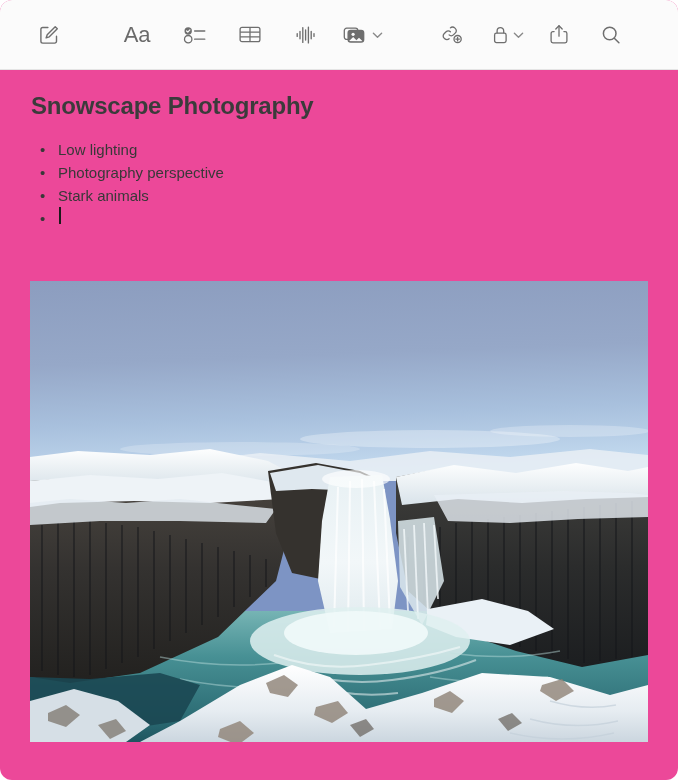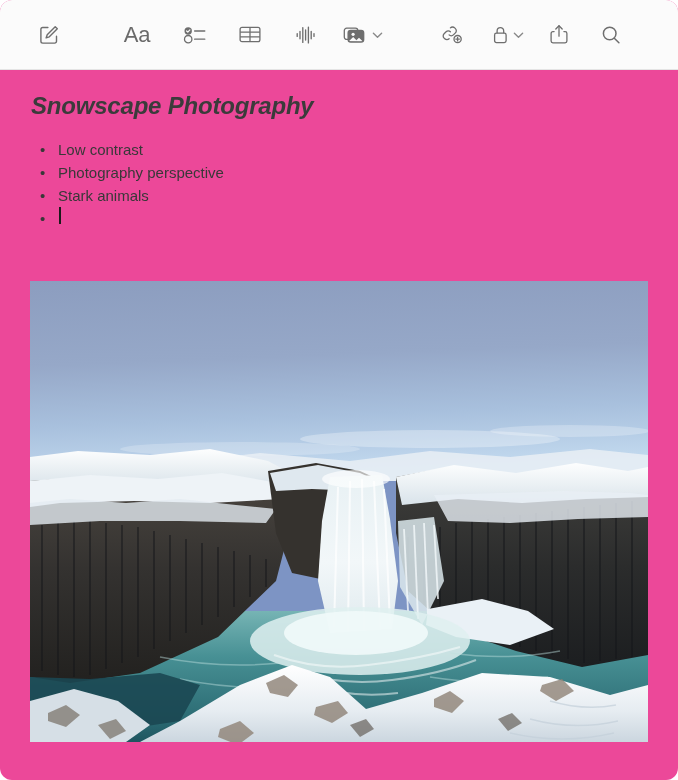--- a/index.html
+++ b/index.html
@@ -78,21 +78,20 @@
     padding: 0;
   }
   .note-title {
     margin: 0;
     padding: 22px 12px 0 31px;
     font-size: 24px;
     font-weight: bold;
     color: #3b3b3b;
     letter-spacing: -0.2px;
     line-height: 1.2;
-    font-style: italic;
   }
   .bullets {
     margin: 0;
     padding: 17px 0 0 0;
     list-style: none;
   }
   .bullet-row {
     display: flex;
     align-items: baseline;
     padding: 0 0 0 40px;
@@ -306,21 +305,21 @@
 
   </div>
 
   <div class="note">
 
     <h1 class="note-title">Snowscape Photography</h1>
 
     <ul class="bullets">
       <li class="bullet-row">
         <span class="bullet-dot">•</span>
-        <span class="bullet-text">Low contrast</span>
+        <span class="bullet-text">Low lighting</span>
       </li>
       <li class="bullet-row">
         <span class="bullet-dot">•</span>
         <span class="bullet-text">Photography perspective</span>
       </li>
       <li class="bullet-row">
         <span class="bullet-dot">•</span>
         <span class="bullet-text">Stark animals</span>
       </li>
       <li class="bullet-row">

